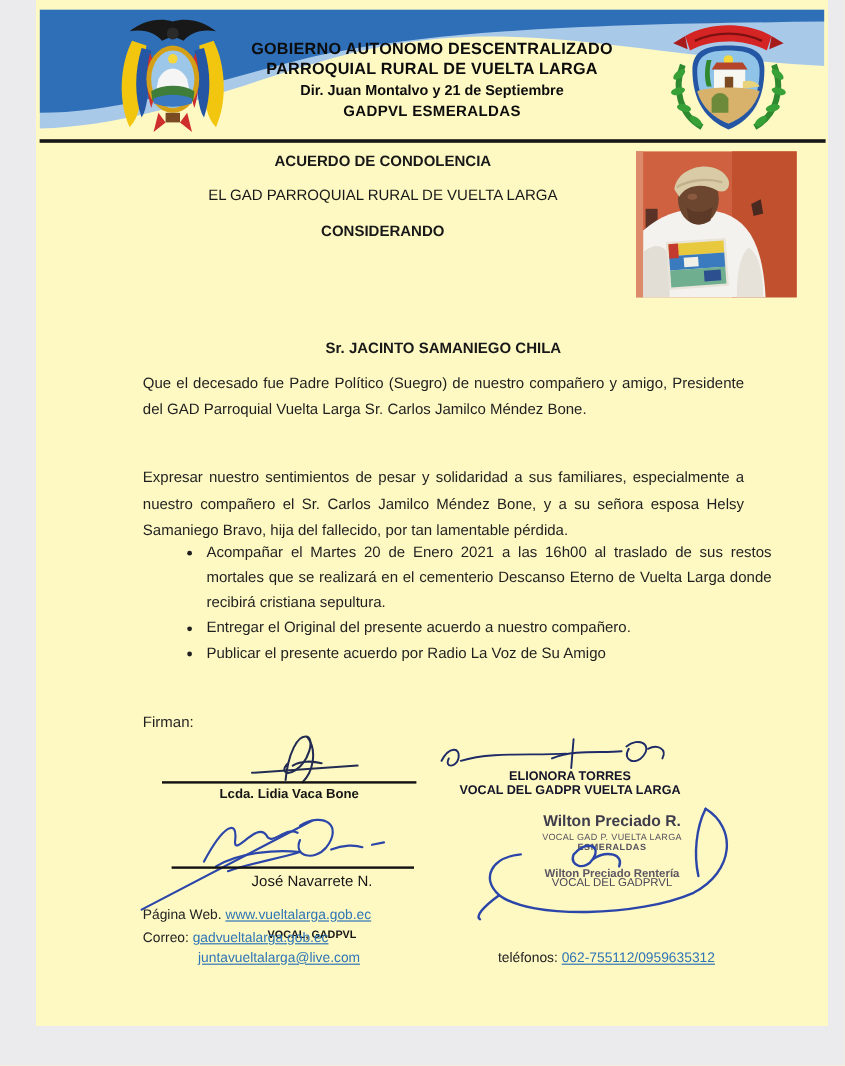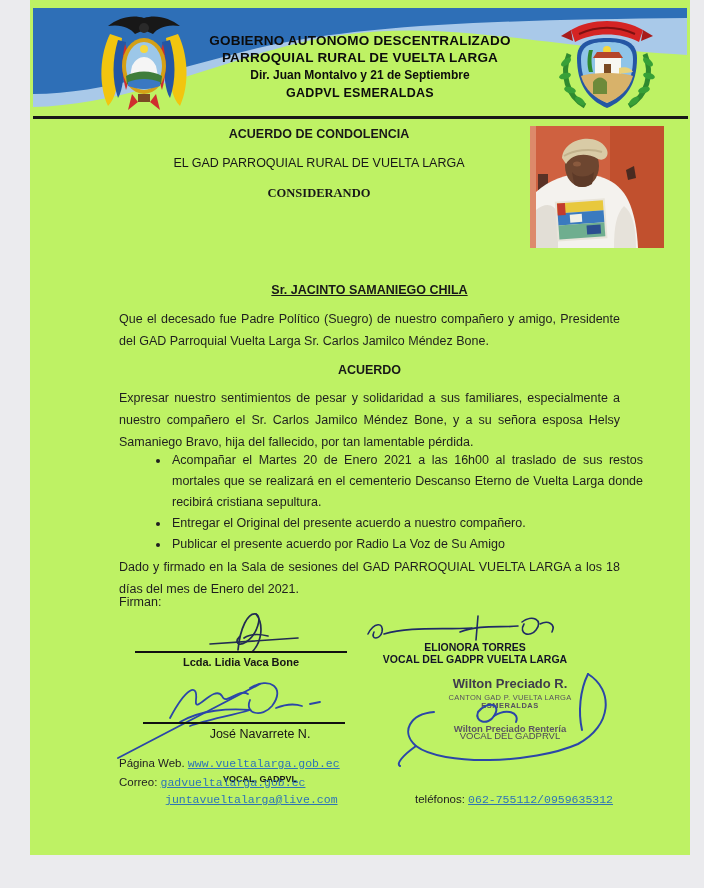--- a/index.html
+++ b/index.html
@@ -4,21 +4,21 @@
 <style>
   html,body{margin:0;padding:0;}
   body{
     width:704px;height:888px;position:relative;
     background:#ebebee;
     font-family:"Liberation Sans","DejaVu Sans",sans-serif;
     -webkit-font-smoothing:antialiased;
   }
   .page{
     position:absolute;left:30px;top:0;width:660px;height:855px;
-    background:#bef264;overflow:hidden;
+    background:#fef9c3;overflow:hidden;
   }
   
   .header-band{position:absolute;left:3px;top:8px;width:654px;height:107px;}
   .header-band svg.waves{position:absolute;left:0;top:0;width:654px;height:107px;}
   .emblem-left{position:absolute;left:55px;top:6px;width:112px;height:102px;}
   .emblem-right{position:absolute;left:520px;top:8px;width:108px;height:97px;}
   .header-text{
     position:absolute;left:132px;top:24px;width:390px;text-align:center;
     color:#0c0c0c;font-weight:700;line-height:17px;
   }
@@ -53,21 +53,21 @@
   .lbl-b9{font-size:9px;font-weight:700;margin-top:31px;}
   .stamp{position:absolute;left:375px;width:210px;text-align:center;}
   .st1{font-size:13px;font-weight:700;color:#3f3d4c;}
   .st2{font-size:7.5px;color:#55515f;letter-spacing:.3px;margin-top:1px;}
   .st3{font-size:7.5px;font-weight:700;color:#55515f;letter-spacing:.5px;}
   .st4{font-size:9.5px;font-weight:700;color:#5c5663;margin-top:7px;}
   .st5{font-size:9.5px;color:#4c4856;margin-top:1px;}
   .sig-svg{position:absolute;}
   
   .footer-line{position:absolute;font-size:11.5px;color:#222;}
-  .flink{color:#2e75b6;text-decoration:underline;cursor:pointer;font-family:Liberation Mono, monospace;}
+  .flink{color:#2e75b6;text-decoration:underline;cursor:pointer;}
 </style>
 </head>
 <body>
 
 <div class="page">
 
   <div class="header-band">
     <svg class="waves" viewBox="0 0 654 107" preserveAspectRatio="none">
       <path d="M0,0 H654 V47 C500,38 420,12 308,27 C210,40 112,96 0,99 Z" fill="#a9c9e9"></path>
       <path d="M0,0 H654 V10 C470,12 330,16 225,40 C150,58 72,86 0,86 Z" fill="#2e6fb7"></path>
@@ -161,38 +161,36 @@
       <rect x="28" y="86" width="46" height="12" fill="#3a7abf"></rect>
       <rect x="28" y="98" width="46" height="14" fill="#6fae8f"></rect>
       <rect x="28" y="76" width="8" height="12" fill="#c23b2e"></rect>
       <rect x="40" y="88" width="12" height="8" fill="#f0f0e8"></rect>
       <rect x="56" y="100" width="14" height="9" fill="#2b4f8f"></rect>
     </g>
   </svg>
 
   <div class="doc-center-narrow h-bold" style="top:127px;">ACUERDO DE CONDOLENCIA</div>
   <div class="doc-center-narrow h-reg" style="top:156px;">EL GAD PARROQUIAL RURAL DE VUELTA LARGA</div>
-  <div class="doc-center-narrow h-bold" style="top:186px;font-family:Liberation Serif, serif;">CONSIDERANDO</div>
-
-
-  <div class="doc-center-wide h-bold" style="top:283px;text-decoration:underline;">Sr. JACINTO SAMANIEGO CHILA</div>
+  <div class="doc-center-narrow h-bold" style="top:186px;">CONSIDERANDO</div>
+
+
+  <div class="doc-center-wide h-bold" style="top:283px;">Sr. JACINTO SAMANIEGO CHILA</div>
 
   <div class="para" style="top:308px;width:501px;">Que el decesado fue Padre Político (Suegro) de nuestro compañero y amigo, Presidente del GAD Parroquial Vuelta Larga  Sr. Carlos Jamilco  Méndez Bone.</div>
 
-  <div class="doc-center-wide h-bold" style="top:363px;">ACUERDO</div>
 
   <div class="para" style="top:387px;width:501px;">Expresar nuestro sentimientos de pesar y solidaridad a sus familiares, especialmente a nuestro compañero el Sr. Carlos Jamilco Méndez Bone, y a su señora esposa Helsy Samaniego Bravo, hija del fallecido, por tan lamentable pérdida.</div>
 
   <ul class="bullets">
     <li>Acompañar el Martes 20 de Enero 2021 a las 16h00 al traslado de sus restos mortales que se realizará en el cementerio Descanso Eterno de Vuelta Larga donde recibirá cristiana sepultura.</li>
     <li>Entregar el Original del presente acuerdo a nuestro compañero.</li>
     <li>Publicar el presente acuerdo por Radio La Voz de Su Amigo</li>
   </ul>
 
-  <div class="para" style="top:556px;width:501px;">Dado y firmado en la Sala de sesiones del GAD PARROQUIAL VUELTA LARGA a los  18 días del mes de Enero del 2021.</div>
 
   <div class="firman">Firman:</div>
 
   <svg class="sig-svg" style="left:150px;top:608px;" width="140" height="48" viewBox="0 0 140 48">
     <g stroke="#222c52" stroke-width="1.7" fill="none" stroke-linecap="round">
       <path d="M58,42 C60,20 68,4 76,6 C82,8 78,26 66,34 C58,39 54,34 60,28"></path>
       <path d="M76,6 C84,16 82,34 72,44"></path>
       <path d="M30,36 L118,30"></path>
       <path d="M64,30 C70,26 80,26 88,28"></path>
     </g>
@@ -222,21 +220,21 @@
       <path d="M166,38 C176,34 186,34 192,36"></path>
       <path d="M200,34 L210,32"></path>
     </g>
   </svg>
   <div class="sigline" style="left:113px;top:722px;width:202px;"></div>
   <div class="sig-label lbl-r12" style="left:130px;top:727px;width:200px;">José Navarrete N.</div>
   <div class="sig-label lbl-b9" style="left:130px;top:743px;width:200px;">VOCAL, GADPVL</div>
 
   <div class="stamp">
     <div class="st1" style="position:absolute;left:0;top:676px;width:210px;">Wilton Preciado R.</div>
-    <div class="st2" style="position:absolute;left:0;top:692px;width:210px;">CANTON GAD P. VUELTA LARGA</div>
+    <div class="st2" style="position:absolute;left:0;top:692px;width:210px;">VOCAL GAD P. VUELTA LARGA</div>
     <div class="st3" style="position:absolute;left:0;top:701px;width:210px;">ESMERALDAS</div>
     <div class="st4" style="position:absolute;left:0;top:716px;width:210px;">Wilton Preciado Rentería</div>
     <div class="st5" style="position:absolute;left:0;top:729px;width:210px;">VOCAL DEL GADPRVL</div>
   </div>
   <svg class="sig-svg" style="left:352px;top:668px;" width="250" height="100" viewBox="0 0 250 100">
     <g stroke="#2b46a8" stroke-width="2" fill="none" stroke-linecap="round">
       <path d="M206,6 C232,22 230,58 196,76 C150,96 60,98 34,78 C18,64 28,46 52,44"></path>
       <path d="M34,78 C20,88 14,96 18,98"></path>
       <path d="M96,44 C106,32 120,36 112,48 C106,58 92,54 96,44 Z"></path>
       <path d="M112,48 C124,40 138,44 134,54"></path>

